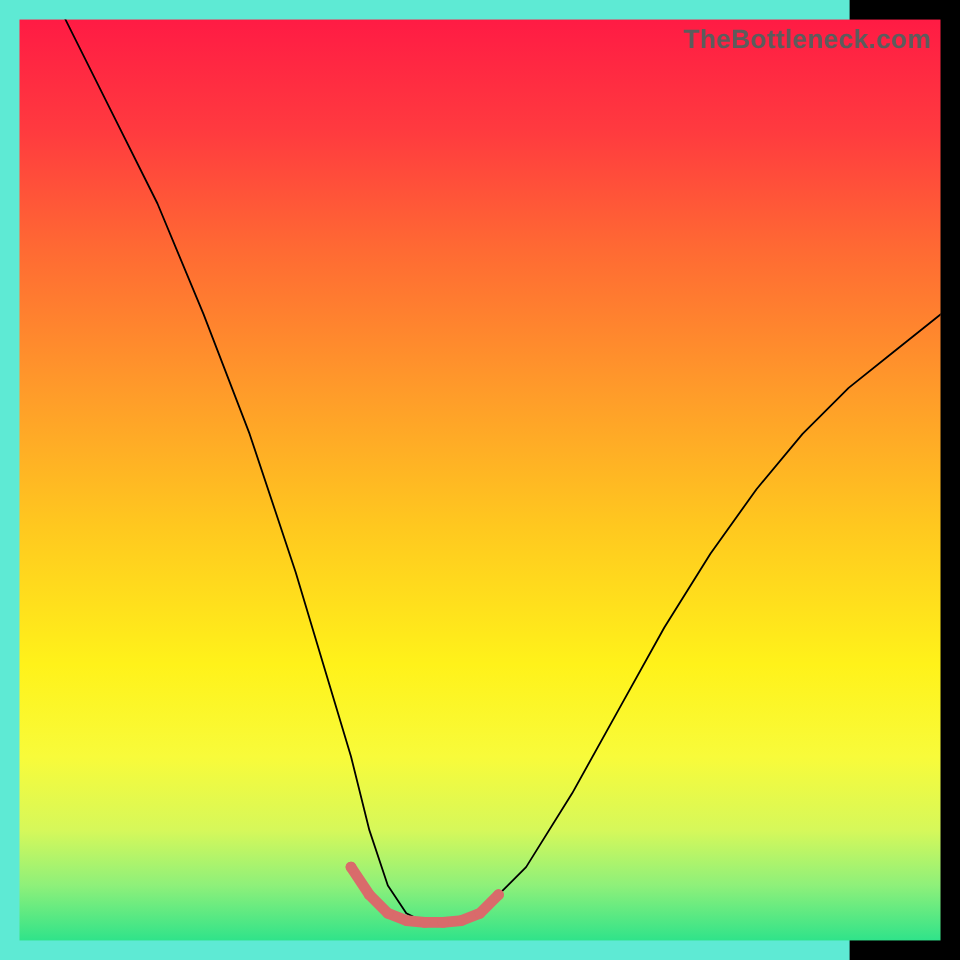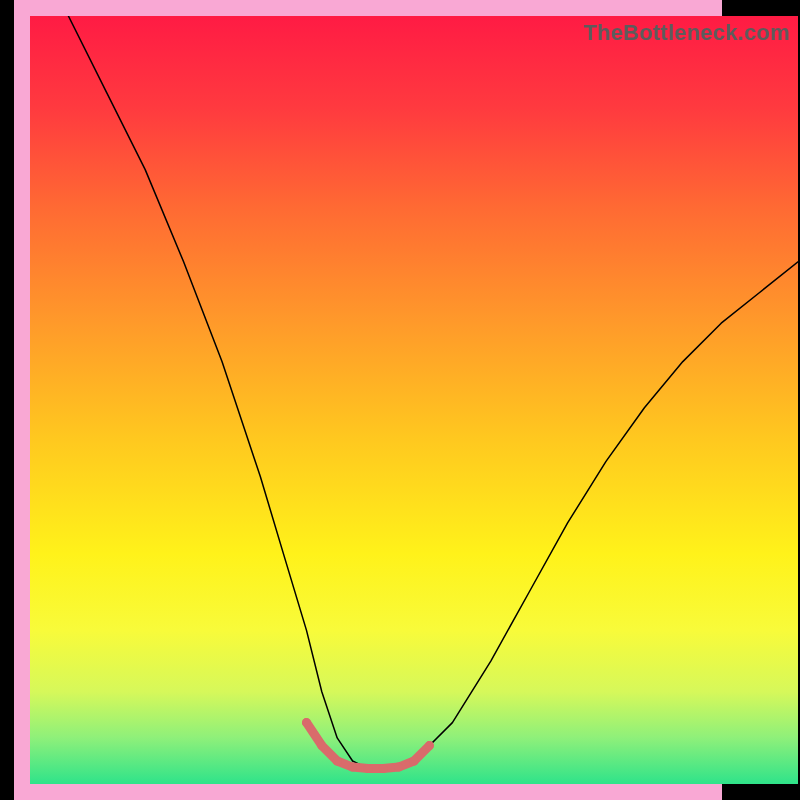--- a/index.html
+++ b/index.html
@@ -6,23 +6,23 @@
     margin: 0;
     padding: 0;
     width: 800px;
     height: 800px;
     overflow: hidden;
     background: #000;
     font-family: Arial, Helvetica, sans-serif;
   }
   .frame {
     position: absolute;
-    left: 14px; top: 0;
+    left: 0; top: 0;
     width: 708px; height: 800px;
-    background: #f9a8d4;
+    background: #5eead4;
   }
   .plot {
     position: absolute;
     left: 16px;
     top: 16px;
     width: 768px;
     height: 768px;
     overflow: hidden;
   }
   .plot svg {

